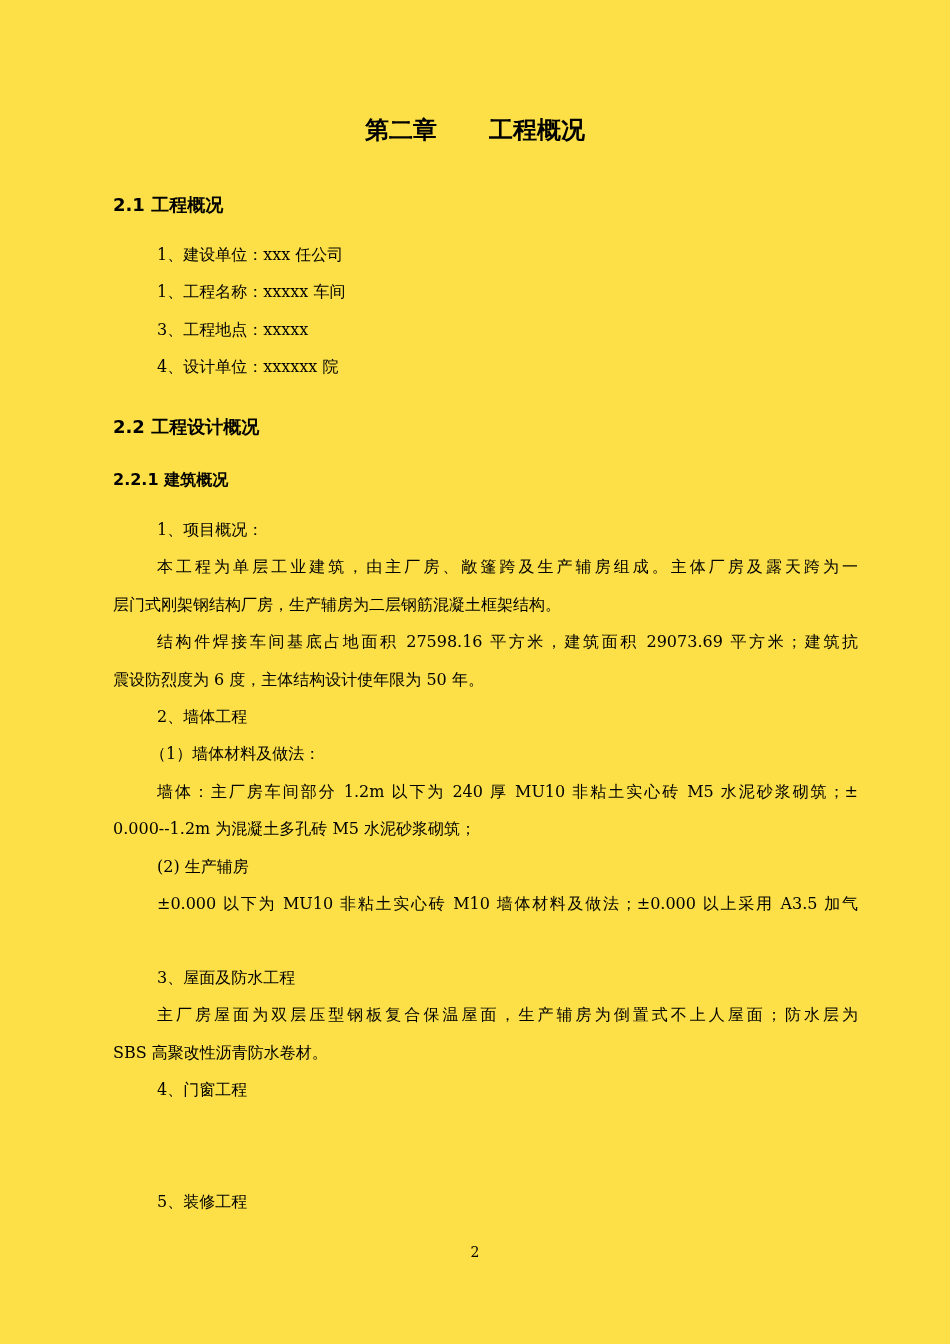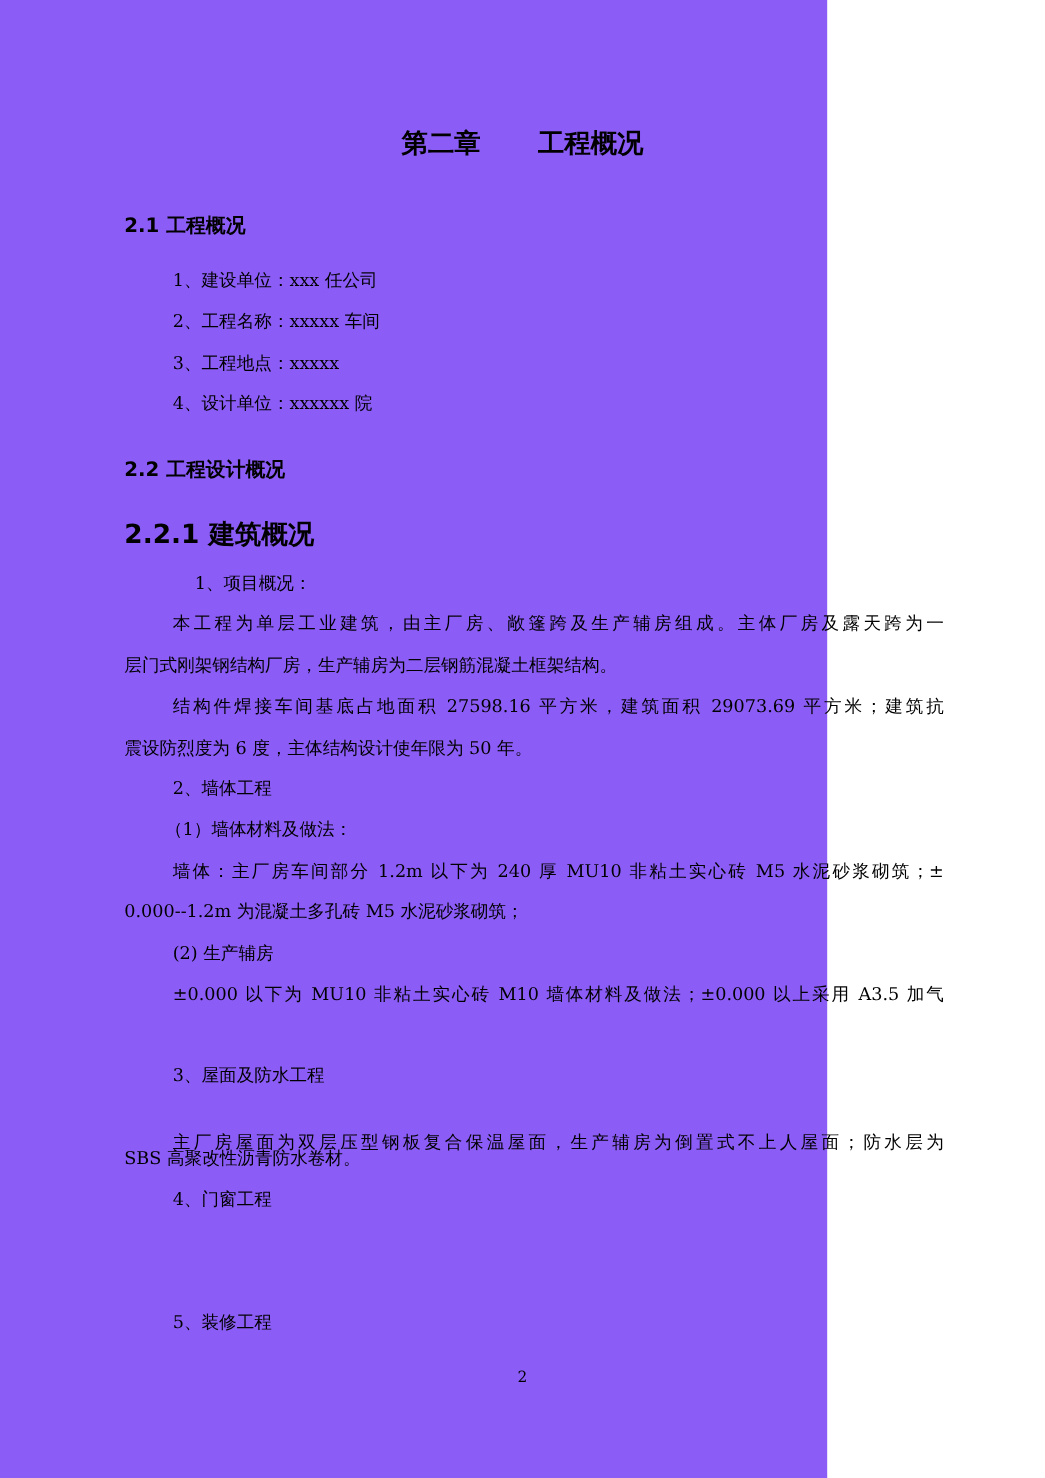--- a/index.html
+++ b/index.html
@@ -1,67 +1,67 @@
 <!DOCTYPE html>
 <html><head>
   <meta charset="utf-8">
   <style>
     html, body { margin: 0; padding: 0; background: #ffffff; }
     body { width: 950px; height: 1344px; position: relative; overflow: hidden;
            font-family: "DejaVu Serif", "Liberation Serif", serif; color: #000; }
-    .page { position: absolute; left: 0; top: 0; width: 752px; height: 1344px; background: #8b5cf6; }
+    .page { position: absolute; left: 0; top: 0; width: 950px; height: 1344px; background: #fde047; }
     .chapter-title { position: absolute; top: 114px; left: 0; width: 950px; text-align: center;
                      font-family: "DejaVu Sans", "Liberation Sans", sans-serif; font-weight: bold;
                      font-size: 24px; letter-spacing: 0px; }
     .chapter-title .gap { display: inline-block; width: 52px; }
     .h2 { position: absolute; left: 113px; font-family: "DejaVu Sans", "Liberation Sans", sans-serif;
           font-weight: bold; font-size: 18px; white-space: nowrap; }
     .h3 { position: absolute; left: 113px; font-family: "DejaVu Sans", "Liberation Sans", sans-serif;
-          font-weight: bold; font-size: 24px; white-space: nowrap; }
+          font-weight: bold; font-size: 16px; white-space: nowrap; }
     .line { position: absolute; font-size: 16px; white-space: nowrap; line-height: 20px; text-align: right; }
     .ind { left: 157px; }
     .flush { left: 113px; }
     .just-ind { width: 701px; text-align-last: justify; text-align: justify; }
     .page-number { position: absolute; top: 1244px; left: 0; width: 950px; text-align: center;
                    font-size: 14px; }
   </style>
 </head>
 <body>
 
 <div class="page">
 
   <div class="chapter-title">
     <span>第二章</span><span class="gap"></span><span>工程概况</span>
   </div>
 
   <div class="h2" style="top:193px;">2.1 工程概况</div>
 
   <div class="line ind" style="top:245px;">1、建设单位：xxx 任公司</div>
-  <div class="line ind" style="top:282px;">2、工程名称：xxxxx 车间</div>
+  <div class="line ind" style="top:282px;">1、工程名称：xxxxx 车间</div>
   <div class="line ind" style="top:320px;">3、工程地点：xxxxx</div>
   <div class="line ind" style="top:357px;">4、设计单位：xxxxxx 院</div>
 
   <div class="h2" style="top:415px;">2.2 工程设计概况</div>
 
   <div class="h3" style="top:470px;">2.2.1 建筑概况</div>
 
-  <div class="line ind" style="top:520px;margin-left:20px;">1、项目概况：</div>
+  <div class="line ind" style="top:520px;">1、项目概况：</div>
   <div class="line flush" style="top:595px;">层门式刚架钢结构厂房，生产辅房为二层钢筋混凝土框架结构。</div>
   <div class="line ind just-ind" style="top:557px;">本工程为单层工业建筑，由主厂房、敞篷跨及生产辅房组成。主体厂房及露天跨为一</div>
   <div class="line ind just-ind" style="top:632px;">结构件焊接车间基底占地面积 27598.16 平方米，建筑面积 29073.69 平方米；建筑抗</div>
   <div class="line flush" style="top:670px;">震设防烈度为 6 度，主体结构设计使年限为 50 年。</div>
 
   <div class="line ind" style="top:707px;">2、墙体工程</div>
   <div class="line" style="top:744px; left:150px;">（1）墙体材料及做法：</div>
   <div class="line ind just-ind" style="top:782px;">墙体：主厂房车间部分 1.2m 以下为 240 厚 MU10 非粘土实心砖 M5 水泥砂浆砌筑；±</div>
   <div class="line flush" style="top:819px;">0.000--1.2m 为混凝土多孔砖 M5 水泥砂浆砌筑；</div>
   <div class="line ind" style="top:857px;">(2) 生产辅房</div>
   <div class="line ind just-ind" style="top:894px;">±0.000 以下为 MU10 非粘土实心砖 M10 墙体材料及做法；±0.000 以上采用 A3.5 加气</div>
 
   <div class="line ind" style="top:968px;">3、屋面及防水工程</div>
-  <div class="line ind just-ind" style="top:1005px;margin-top:24px;">主厂房屋面为双层压型钢板复合保温屋面，生产辅房为倒置式不上人屋面；防水层为</div>
+  <div class="line ind just-ind" style="top:1005px;">主厂房屋面为双层压型钢板复合保温屋面，生产辅房为倒置式不上人屋面；防水层为</div>
   <div class="line flush" style="top:1043px;">SBS 高聚改性沥青防水卷材。</div>
 
   <div class="line ind" style="top:1080px;">4、门窗工程</div>
   <div class="line ind" style="top:1192px;">5、装修工程</div>
 
   <div class="page-number">2</div>
 </div>
 
 </body></html>

